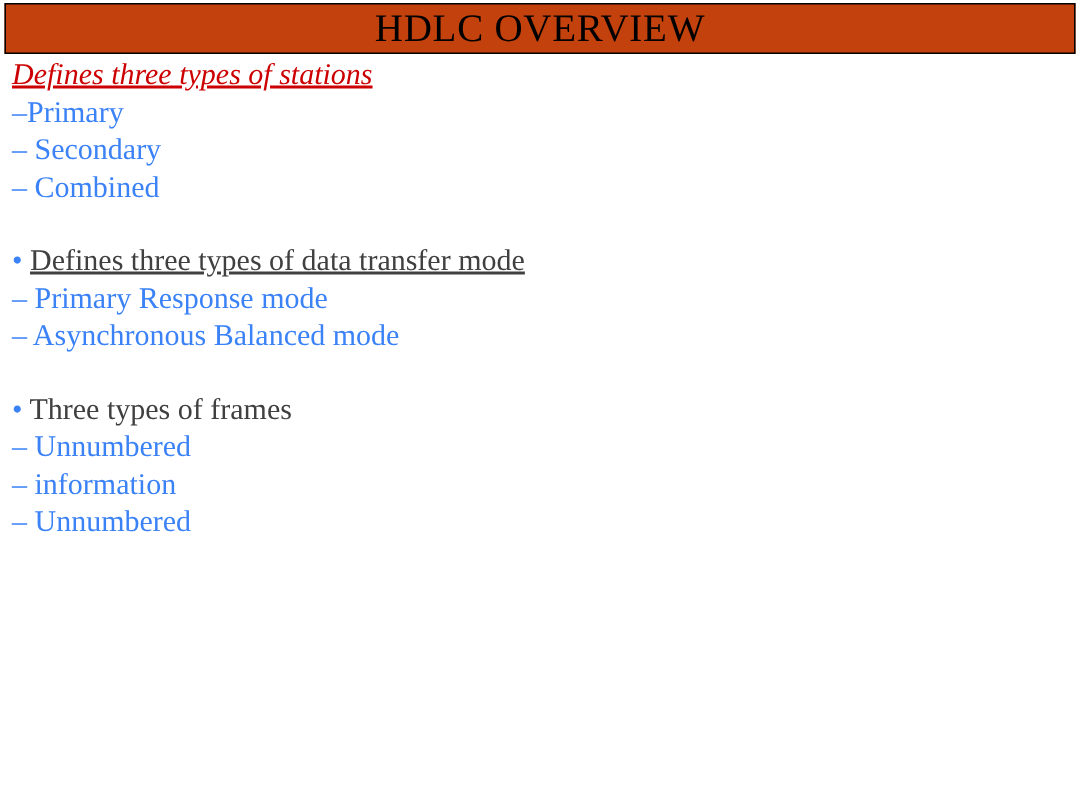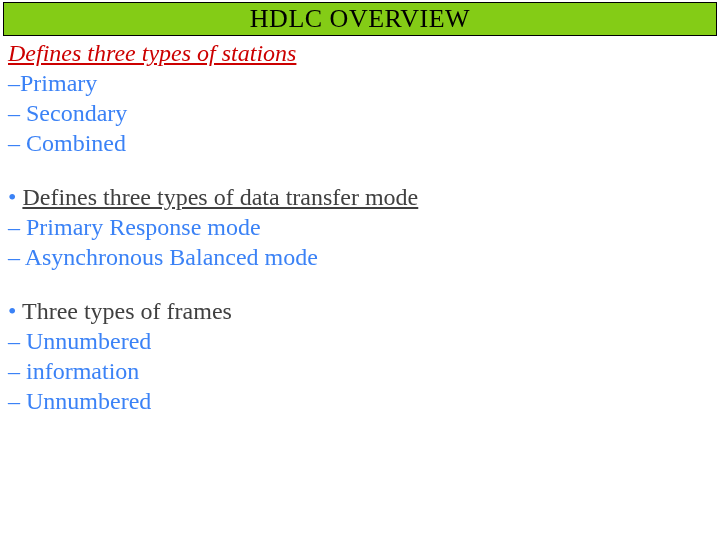--- a/index.html
+++ b/index.html
@@ -15,32 +15,32 @@
     width: 720px;
     height: 540px;
     position: relative;
     box-sizing: border-box;
   }
   .title-bar {
     box-sizing: border-box;
     width: 714px;
     margin: 2px 3px 0 3px;
     height: 34px;
-    background: #84cc16;
+    background: #c2410c;
     border: 1px solid #000000;
     display: flex;
     align-items: center;
     justify-content: center;
     font-size: 26px;
     font-family: "Times New Roman", Times, serif;
     letter-spacing: 0.5px;
   }
   .content {
     padding: 2px 0 0 8px;
-    font-size: 24px;
+    font-size: 20px;
     line-height: 1.25;
   }
   .heading {
     color: #cc0000;
     font-style: italic;
     text-decoration: underline;
   }
   .bullet-heading {
     color: #404040;
   }

